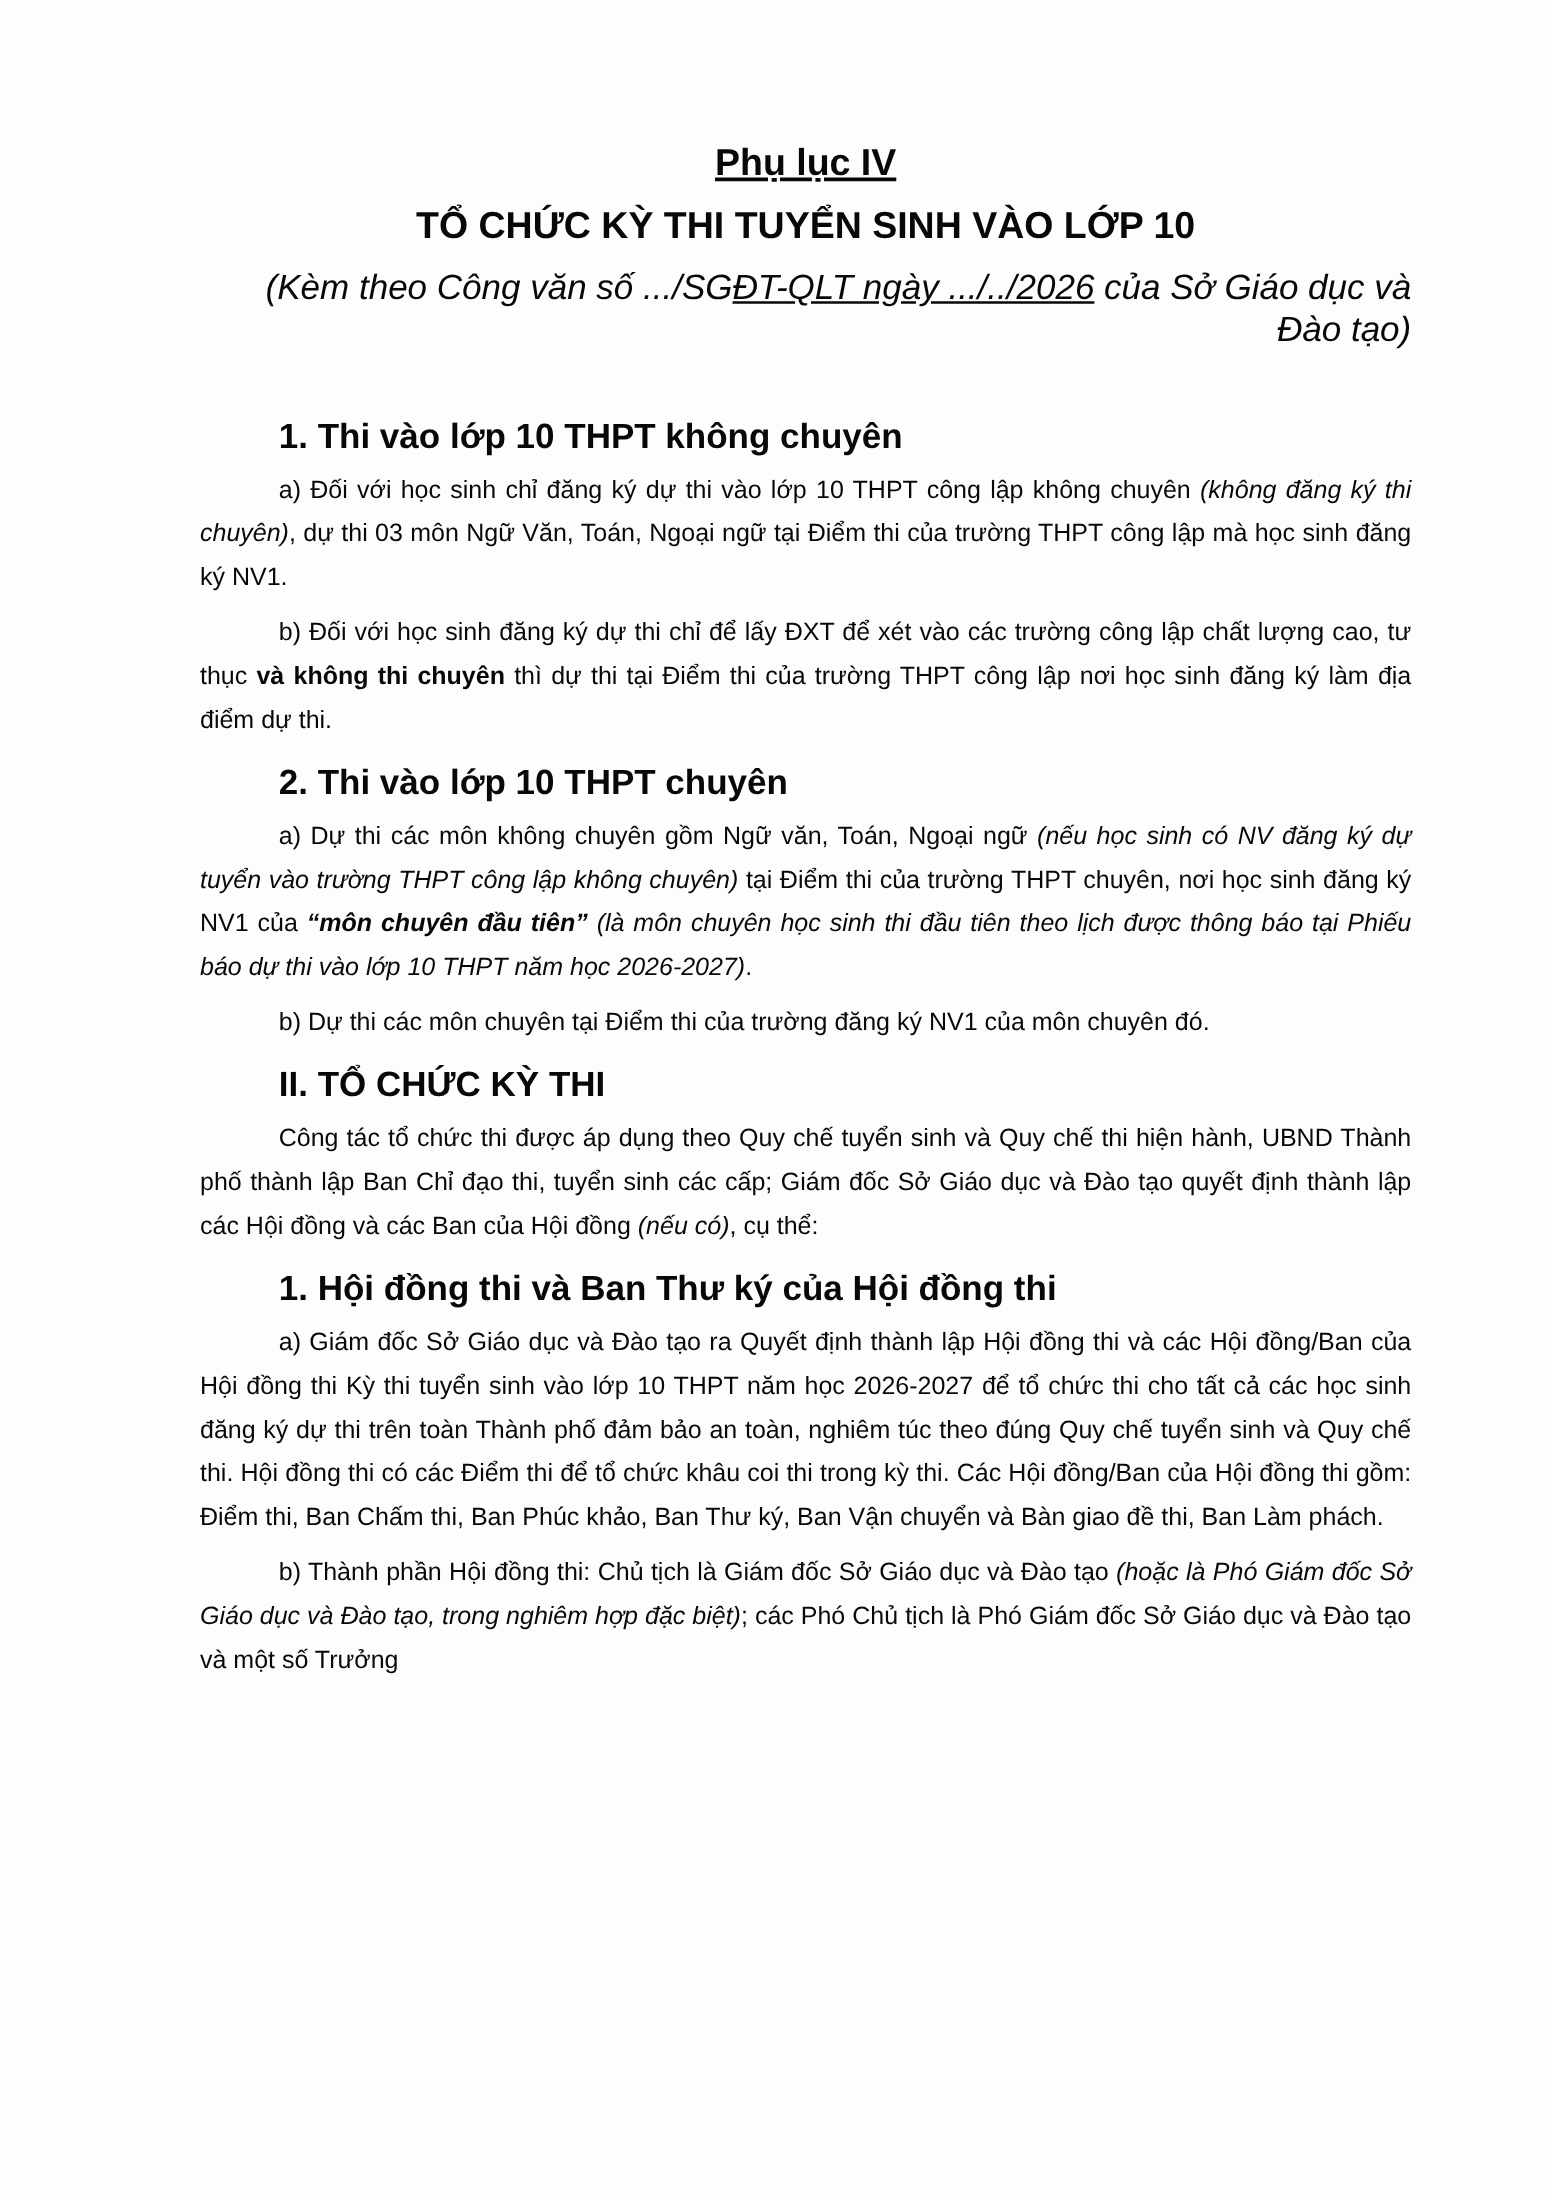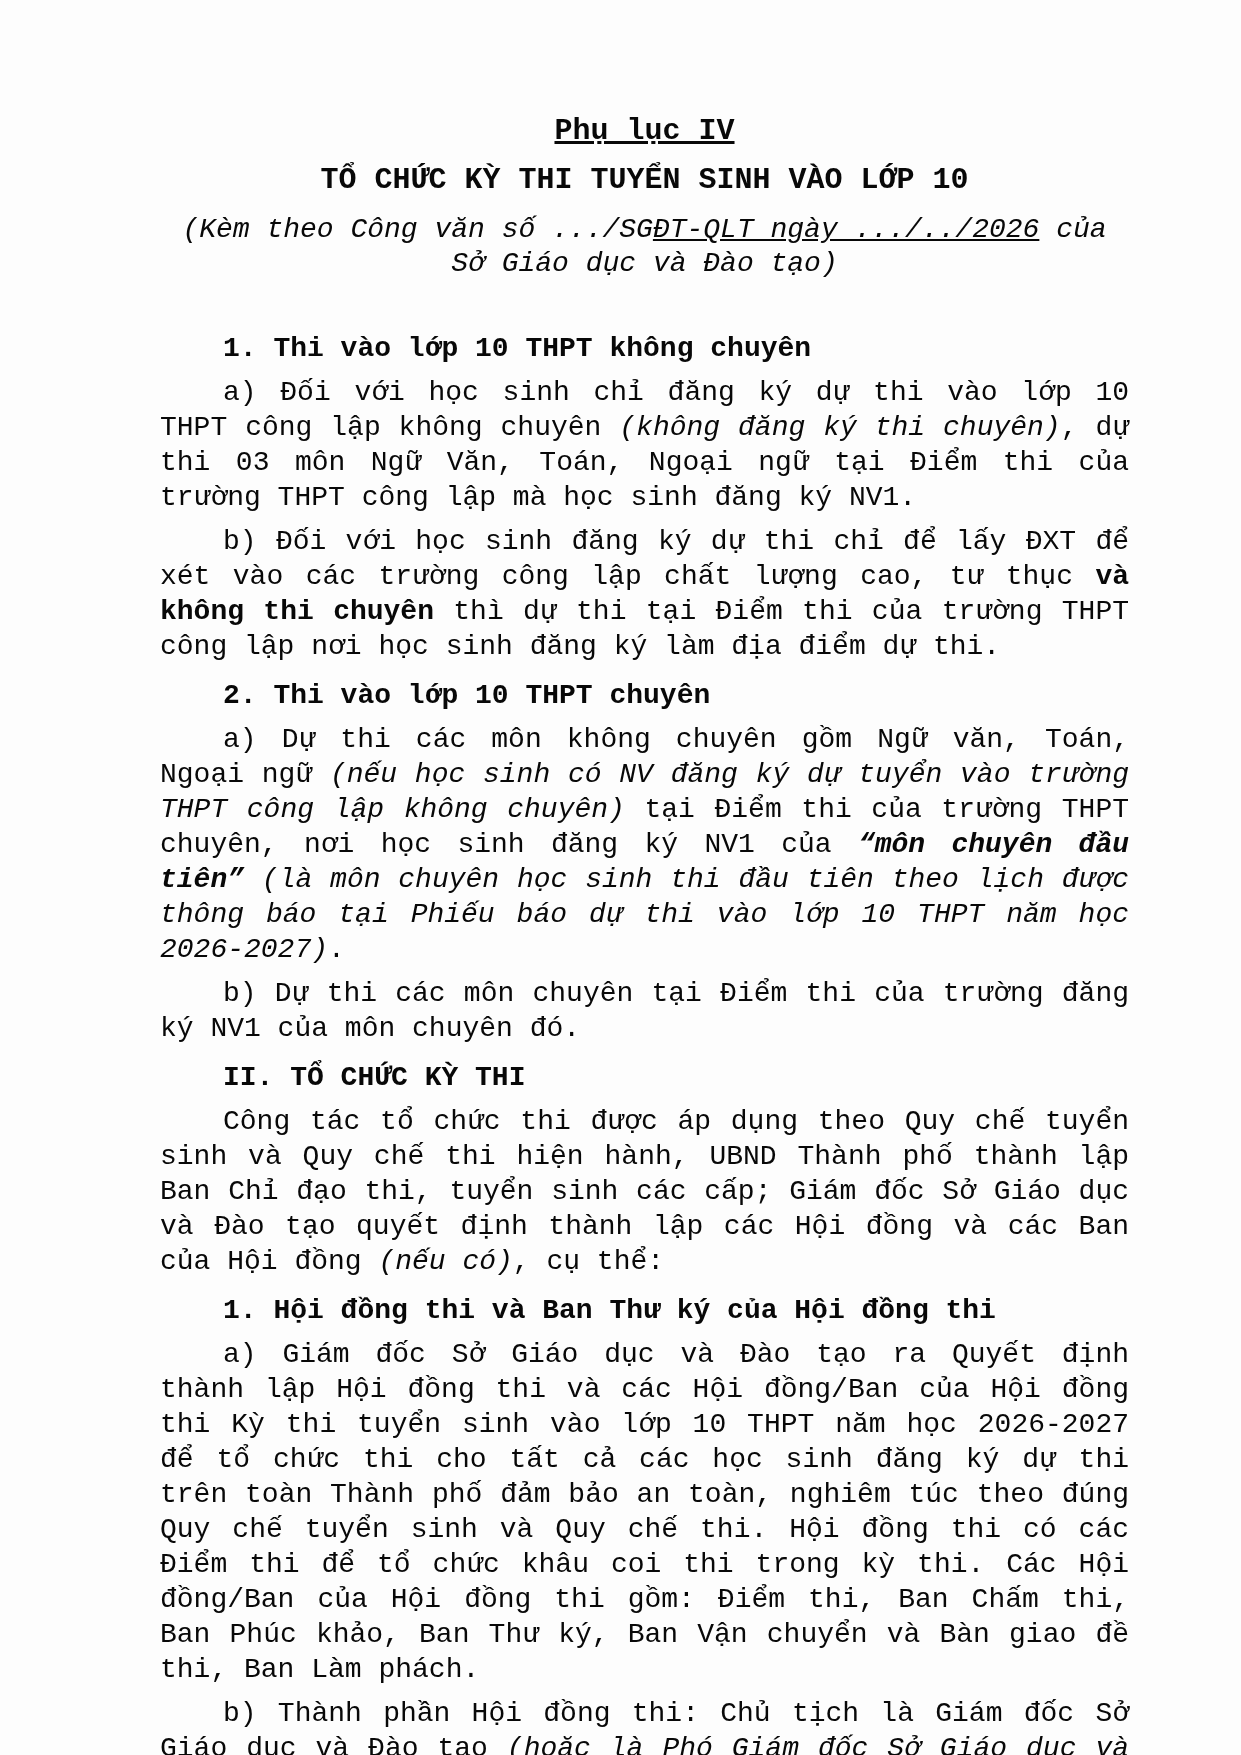--- a/index.html
+++ b/index.html
@@ -7,21 +7,21 @@
     width: 1241px;
     height: 1755px;
     background: #fdfdfd;
     overflow: hidden;
   }
   .doc {
     box-sizing: border-box;
     width: 1241px;
     height: 1755px;
     padding: 114px 112px 0 160px;
-    font-family: Liberation Mono, monospace;
+    font-family: Liberation Sans, sans-serif;
     color: #080808;
   }
   .header { text-align: center; }
   .appendix {
     font-size: 30px;
     font-weight: bold;
     line-height: 34px;
     text-decoration: underline;
     margin: 0 0 8px 0;
   }
@@ -29,31 +29,32 @@
     font-size: 30px;
     font-weight: bold;
     line-height: 37px;
     margin: 14px;
   }
   .subtitle {
     font-size: 28px;
     font-style: italic;
     line-height: 34px;
     margin: 12px 0 0 0;
+    text-align: right;
   }
   .body-text { margin-top: 50px; }
   .sec-heading {
     font-size: 28px;
     font-weight: bold;
     line-height: 35px;
     padding-left: 63px;
     margin: 14px 0 9px 0;
   }
   .para {
-    font-size: 28px;
+    font-size: 20px;
     line-height: 35px;
     text-align: justify;
     text-indent: 63px;
     margin: 0 0 9px 0;
   }
   .r-n { font-style: normal; }
   .r-i { font-style: italic; }
   .r-b { font-weight: bold; }
   .r-bi { font-weight: bold; font-style: italic; }
   .r-iu { font-style: italic; text-decoration: underline; }

